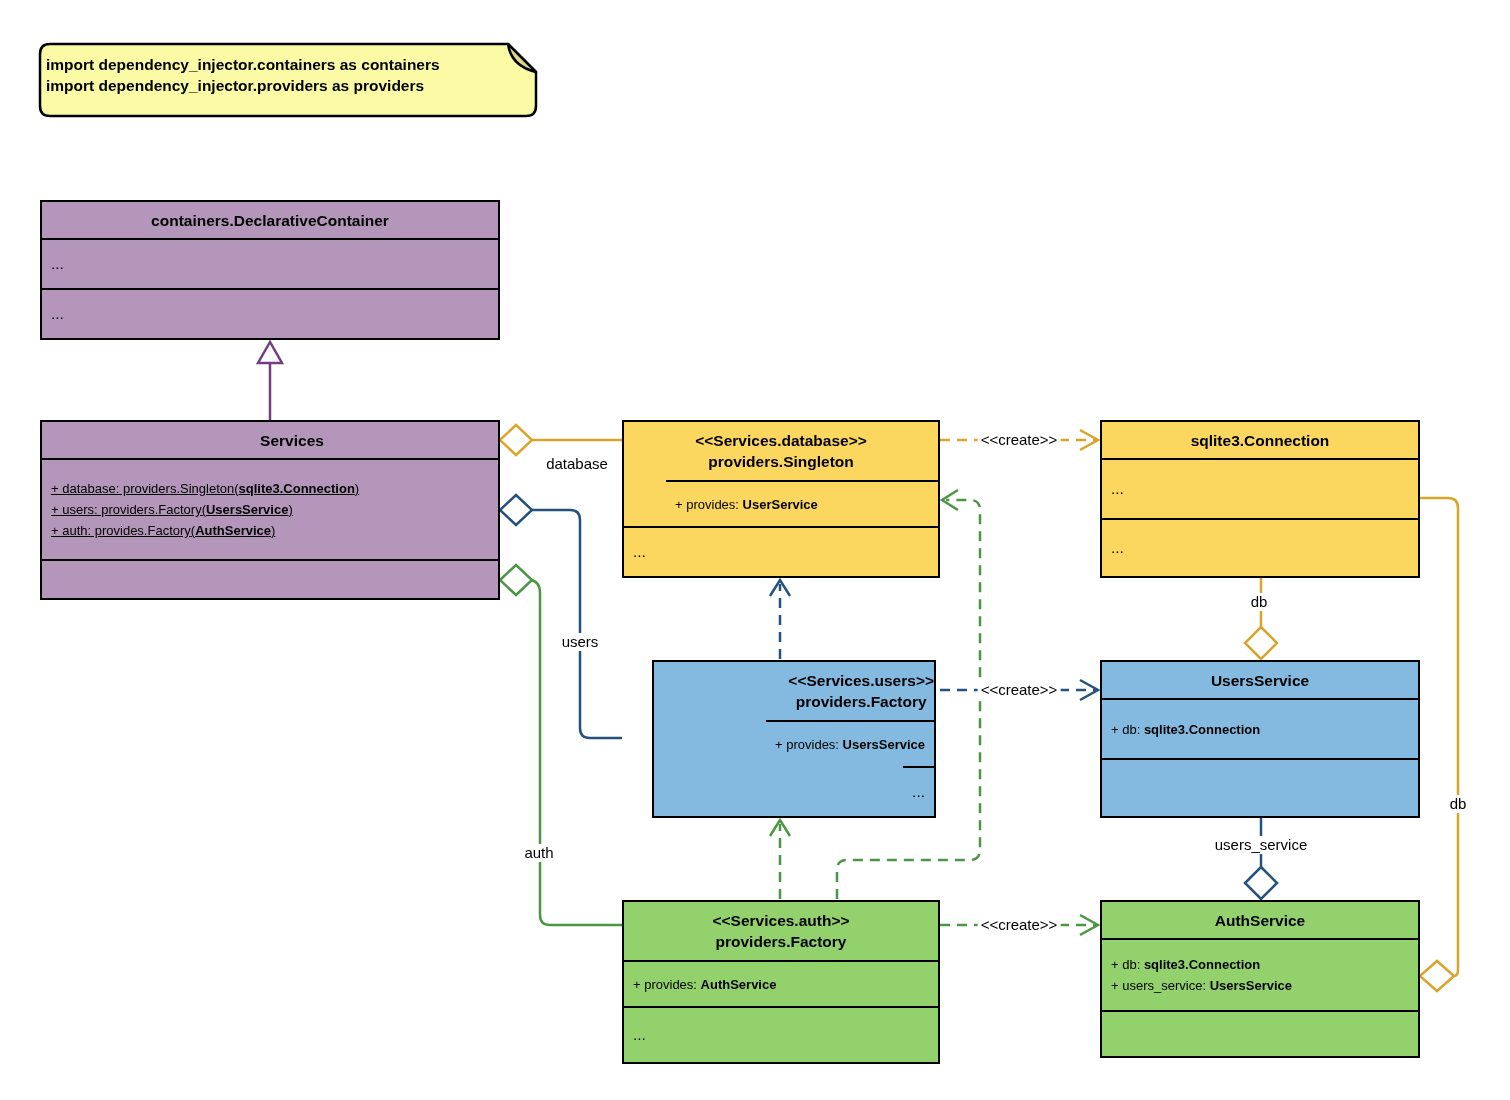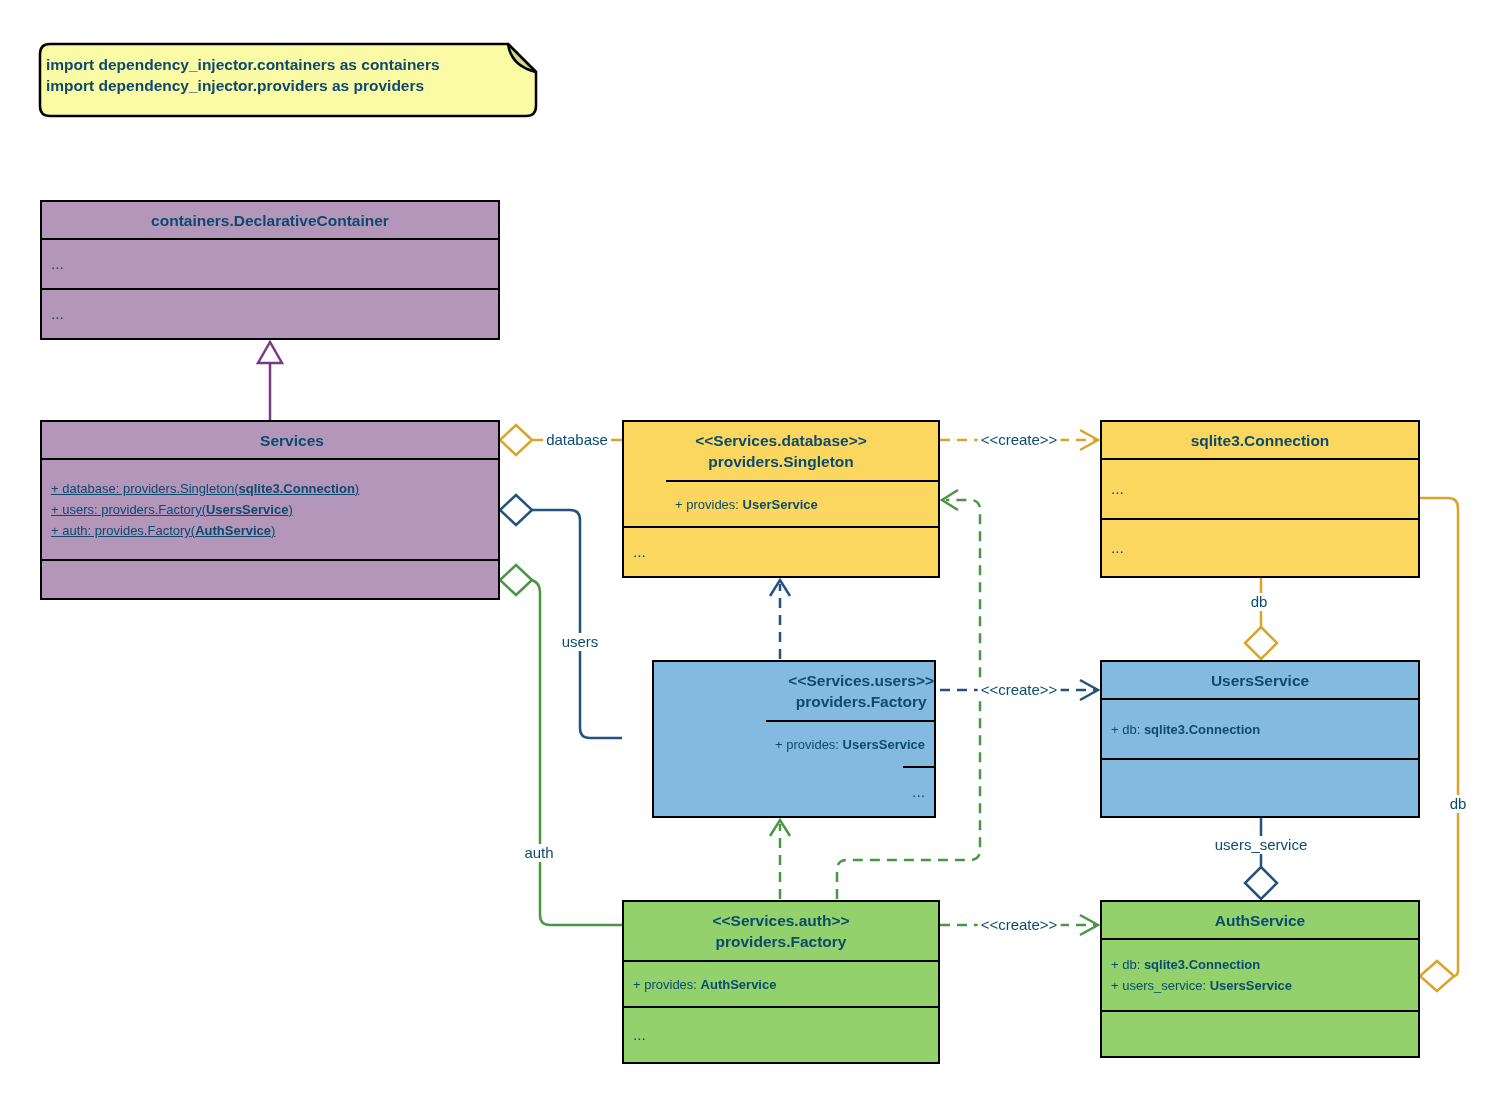--- a/index.html
+++ b/index.html
@@ -1,18 +1,18 @@
 <!DOCTYPE html>
 <html><head>
 <meta charset="utf-8">
 <style>
   html,body{margin:0;padding:0;background:#ffffff;}
   .canvas{
     position:relative;width:1510px;height:1100px;background:#ffffff;
-    font-family:"Liberation Sans",sans-serif;color:#0c4a6e;overflow:hidden;
+    font-family:"Liberation Sans",sans-serif;color:#000000;overflow:hidden;
   }
   svg.edge-layer{position:absolute;left:0;top:0;width:1510px;height:1100px;}
   .uml-class{
     position:absolute;box-sizing:border-box;border:2px solid #000;border-radius:0;
     display:flex;flex-direction:column;overflow:hidden;
   }
   .fill-purple{background:#b396ba;}
   .fill-yellow{background:#fcd75f;justify-content:space-between;}
   .fill-blue{background:#84bae0;}
   .fill-green{background:#92d16c;}
@@ -205,21 +205,21 @@
     <div class="cmp title" style="flex:0 0 36px;">
       <div>AuthService</div>
     </div>
     <div class="cmp attrs" style="flex:0 0 72px;">
       <div class="row"><span>+ db: </span><span class="b">sqlite3.Connection</span><span></span></div>
       <div class="row"><span>+ users_service: </span><span class="b">UsersService</span><span></span></div>
     </div>
     <div class="cmp" style="flex:1 0 auto;"></div>
   </div>
 
-  <div class="edge-label" style="left:577px;top:440px;">database</div>
+  <div class="edge-label" style="left:577px;top:464px;">database</div>
   <div class="edge-label" style="left:580px;top:642px;">users</div>
   <div class="edge-label" style="left:539px;top:853px;">auth</div>
   <div class="edge-label" style="left:1019px;top:440px;">&lt;&lt;create&gt;&gt;</div>
   <div class="edge-label" style="left:1019px;top:690px;">&lt;&lt;create&gt;&gt;</div>
   <div class="edge-label" style="left:1019px;top:925px;">&lt;&lt;create&gt;&gt;</div>
   <div class="edge-label" style="left:1259px;top:602px;">db</div>
   <div class="edge-label" style="left:1261px;top:845px;">users_service</div>
   <div class="edge-label" style="left:1458px;top:804px;">db</div>
 
 </div>

